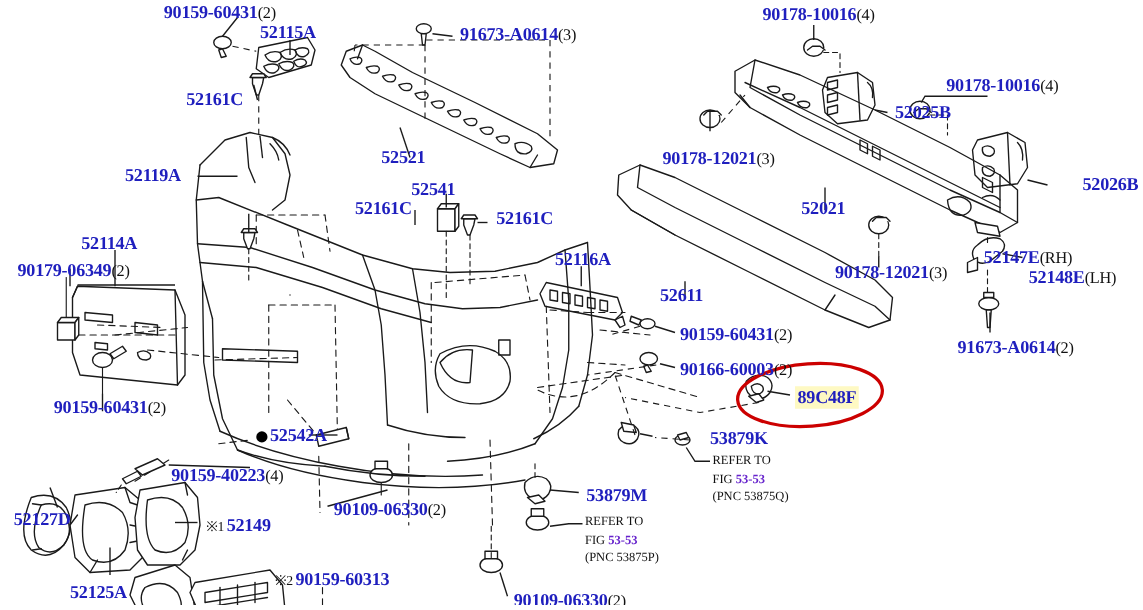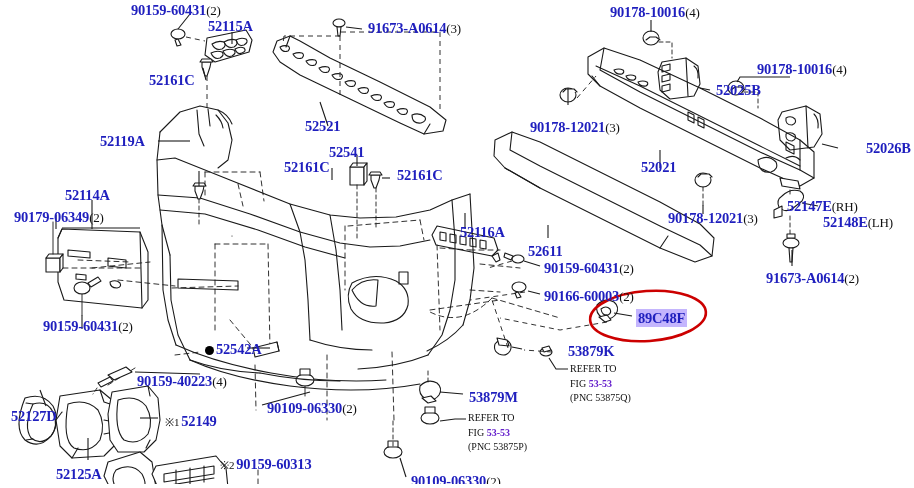--- a/index.html
+++ b/index.html
@@ -44,21 +44,21 @@
     margin-right:2px;
     vertical-align:-1px;
   }
   .aster{
     color:#111111;
     font-weight:normal;
     font-size:11px;
     margin-right:2px;
   }
   .highlight{
-    background:#c4b5fd;
+    background:#fef9c3;
     color:#1f1fbe;
     padding:1px 2px;
   }
 </style>
 </head>
 <body>
 
 <div id="root">
 
   <svg id="svg-layer" viewBox="0 0 914 488">
@@ -479,35 +479,35 @@
       <div class="lbl" style="left: 208px; top: 19px;"><span>52115A</span></div>
       <div class="lbl" style="left: 368px; top: 21px;"><span>91673-A0614</span><span class="sfx">(3)</span></div>
       <div class="lbl" style="left: 149px; top: 73px;"><span>52161C</span></div>
       <div class="lbl" style="left: 305px; top: 119px;"><span>52521</span></div>
       <div class="lbl" style="left: 100px; top: 134px;"><span>52119A</span></div>
       <div class="lbl" style="left: 329px; top: 145px;"><span>52541</span></div>
       <div class="lbl" style="left: 284px; top: 160px;"><span>52161C</span></div>
       <div class="lbl" style="left: 397px; top: 168px;"><span>52161C</span></div>
       <div class="lbl" style="left: 65px; top: 188px;"><span>52114A</span></div>
       <div class="lbl" style="left: 14px; top: 210px;"><span>90179-06349</span><span class="sfx">(2)</span></div>
-      <div class="lbl" style="left: 460px; top: 201px; margin-top: 24px;"><span>52116A</span></div>
+      <div class="lbl" style="left: 444px; top: 201px;"><span>52116A</span></div>
       <div class="lbl" style="left: 43px; top: 319px;"><span>90159-60431</span><span class="sfx">(2)</span></div>
       <div class="lbl" style="left: 11px; top: 381px; margin-top: 28px;"><span>52127D</span></div>
       <div class="lbl" style="left: 137px; top: 374px;"><span>90159-40223</span><span class="sfx">(4)</span></div>
       <div class="lbl" style="left: 56px; top: 467px;"><span>52125A</span></div>
       <div class="lbl" style="left: 192px; top: 342px; margin-left: 13px;"><span class="bullet"></span><span>52542A</span></div>
       <div class="lbl" style="left: 165px; top: 414px;"><span class="aster">※1</span><span>52149</span></div>
       <div class="lbl" style="left: 267px; top: 401px;"><span>90109-06330</span><span class="sfx">(2)</span></div>
       <div class="lbl" style="left: 220px; top: 457px;"><span class="aster">※2</span><span>90159-60313</span></div>
       <div class="lbl" style="left: 469px; top: 390px;"><span>53879M</span></div>
       <div class="lbl" style="left: 411px; top: 474px;"><span>90109-06330</span><span class="sfx">(2)</span></div>
       <div class="lbl" style="left: 528px; top: 344px; margin-left: 40px;"><span>53879K</span></div>
       <div class="lbl" style="left: 544px; top: 289px;"><span>90166-60003</span><span class="sfx">(2)</span></div>
       <div class="lbl" style="left: 544px; top: 261px;"><span>90159-60431</span><span class="sfx">(2)</span></div>
-      <div class="lbl" style="left: 528px; top: 244px;"><span>52611</span></div>
+      <div class="lbl" style="left: 528px; top: 230px;"><span>52611</span></div>
       <div class="lbl" style="left: 530px; top: 120px;"><span>90178-12021</span><span class="sfx">(3)</span></div>
       <div class="lbl" style="left: 641px; top: 160px;"><span>52021</span></div>
       <div class="lbl" style="left: 668px; top: 211px;"><span>90178-12021</span><span class="sfx">(3)</span></div>
       <div class="lbl" style="left: 610px; top: 5px;"><span>90178-10016</span><span class="sfx">(4)</span></div>
       <div class="lbl" style="left: 716px; top: 83px;"><span>52025B</span></div>
       <div class="lbl" style="left: 757px; top: 62px;"><span>90178-10016</span><span class="sfx">(4)</span></div>
       <div class="lbl" style="left: 842px; top: 141px; margin-left: 24px;"><span>52026B</span></div>
       <div class="lbl" style="left: 787px; top: 199px; text-align: right;"><span>52147E</span><span class="sfx">(RH)</span></div>
       <div class="lbl" style="left: 823px; top: 215px;"><span>52148E</span><span class="sfx">(LH)</span></div>
       <div class="lbl" style="left: 766px; top: 271px;"><span>91673-A0614</span><span class="sfx">(2)</span></div>

